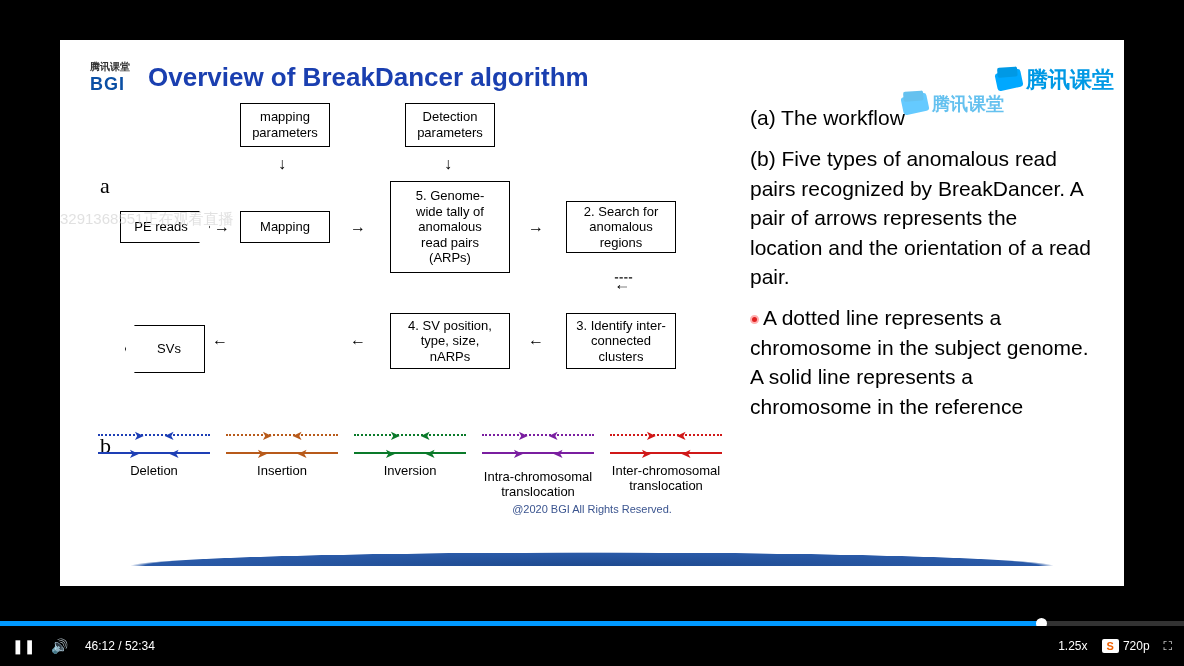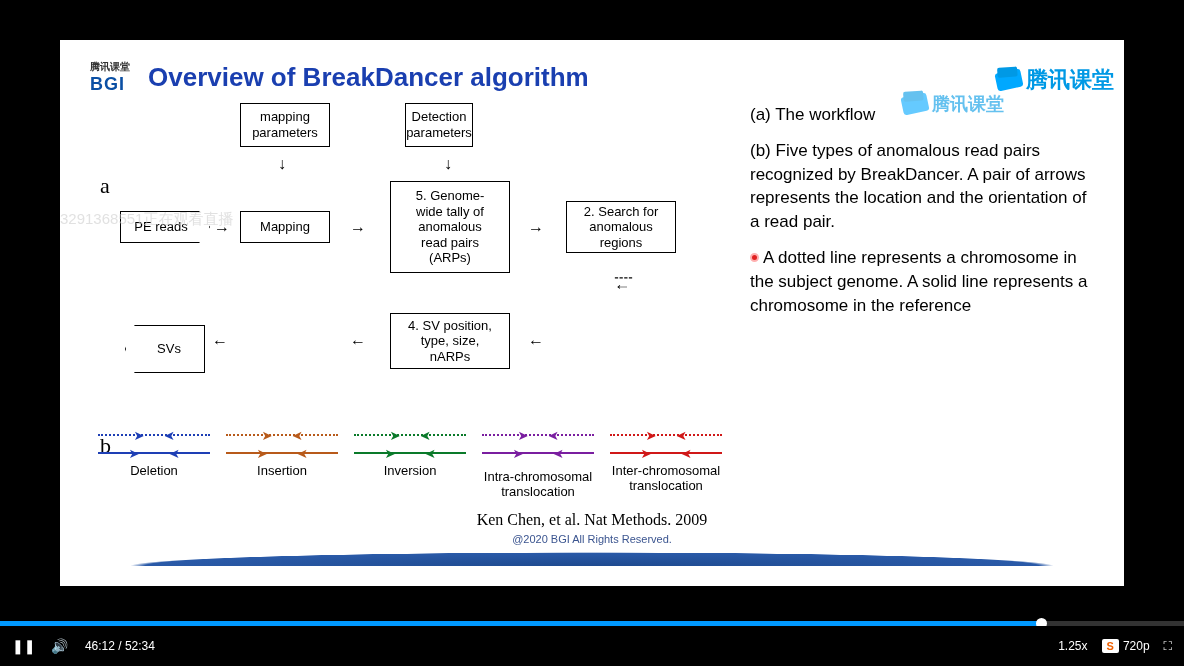--- a/index.html
+++ b/index.html
@@ -5,21 +5,21 @@
 *{box-sizing:border-box;margin:0;padding:0}
 body{width:1184px;height:666px;background:#000;font-family:Arial,"Microsoft YaHei",sans-serif;overflow:hidden;position:relative}
 .video-area{position:absolute;top:10px;left:30px;right:30px;bottom:50px;background:#000}
 .slide{position:absolute;top:30px;left:30px;right:30px;bottom:30px;background:#fff;padding:20px 30px 10px}
 .header{display:flex;align-items:center;gap:18px;margin-bottom:8px}
 .logo{display:flex;flex-direction:column;font-size:10px;color:#333;font-weight:bold}
 .logo-sub{color:#0a4fa4;font-size:18px;font-weight:900;letter-spacing:1px}
 .title{color:#1a3fb0;font-size:26px;font-weight:bold}
 .content{display:flex;gap:20px}
 .left{flex:0 0 640px;position:relative}
-.right{flex:1;font-size:17px;line-height:1.4}
+.right{flex:1;font-size:21px;line-height:1.4}
 .right p{margin-bottom:12px}
 .diagram{position:relative;height:320px}
 .box{position:absolute;border:1.5px solid #000;background:#fff;font-size:13px;text-align:center;display:flex;align-items:center;justify-content:center;padding:4px 6px;line-height:1.2}
 .hex{clip-path:polygon(12% 0,100% 0,100% 100%,12% 100%,0 50%)}
 .hex-r{clip-path:polygon(0 0,88% 0,100% 50%,88% 100%,0 100%)}
 .arrow{position:absolute;font-size:16px;color:#000}
 .a-label{position:absolute;font-size:22px;font-family:Georgia,serif}
 .legend{display:flex;justify-content:space-around;margin-top:4px;font-size:13px;text-align:center}
 .legend-item{flex:1}
 .lg-row{position:relative;height:16px;margin-bottom:2px}
@@ -58,32 +58,35 @@
       </div>
       <div class="title">Overview of BreakDancer algorithm</div>
     </div>
 
     <div class="content">
       <div class="left">
         <div class="a-label" style="top:70px;left:10px">a</div>
         <div class="diagram">
           <div class="box" style="top:0;left:150px;width:90px;height:44px;white-space:pre-line">mapping
 parameters</div>
-          <div class="box" style="top:0;left:315px;width:68px;height:44px;white-space:pre-line">Detection
+          <div class="box" style="top:0;left:315px;width:90px;height:44px;white-space:pre-line">Detection
 parameters</div>
           <div class="box hex-r" style="top:108px;left:30px;width:90px;height:32px;padding-right:14px">PE reads</div>
           <div class="box" style="top:108px;left:150px;width:90px;height:32px">Mapping</div>
           <div class="box" style="top:78px;left:300px;width:120px;height:92px;white-space:pre-line">5. Genome-
 wide tally of
 anomalous
 read pairs
 (ARPs)</div>
           <div class="box" style="top:98px;left:476px;width:110px;height:52px;white-space:pre-line">2. Search for
 anomalous
 regions</div>
+          <div class="box" style="top:210px;left:476px;width:110px;height:56px;white-space:pre-line">3. Identify inter-
+connected
+clusters</div>
           <div class="box" style="top:210px;left:300px;width:120px;height:56px;white-space:pre-line">4. SV position,
 type, size,
 nARPs</div>
           <div class="box hex" style="top:222px;left:35px;width:80px;height:48px;padding-left:14px">SVs</div>
 
           <span class="arrow" style="top:52px;left:188px">↓</span>
           <span class="arrow" style="top:52px;left:354px">↓</span>
           <span class="arrow" style="top:115px;left:124px">→</span>
           <span class="arrow" style="top:115px;left:260px">→</span>
           <span class="arrow" style="top:115px;left:438px">→</span>
@@ -165,21 +168,20 @@
           </div>
       </div>
 
       <div class="right">
         <p>(a) The workflow</p>
         <p>(b) Five types of anomalous read pairs recognized by BreakDancer. A pair of arrows represents the location and the orientation of a read pair.</p>
         <p><span class="red-dot"></span><span>A dotted line represents a chromosome in the subject genome. A solid line represents a chromosome in the reference</span></p>
       </div>
     </div>
 
-    <div class="cite">Ken Chen, et al. Nat Methods. 2009</div>
     <div class="footwave"></div>
     <div class="foot">@2020 BGI All Rights Reserved.</div>
   </div>
 
   <div class="watermark wm1">3291368551正在观看直播</div>
   <div class="tq-logo tq1">
       <span class="cap"></span>
       <span style="margin-left:30px">腾讯课堂</span>
     </div>
   <div class="tq-logo tq2">

